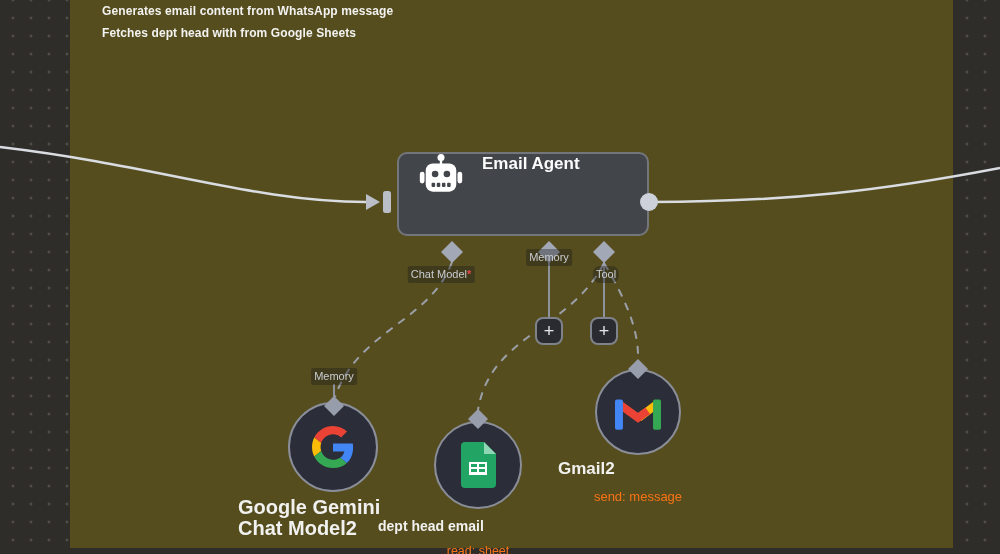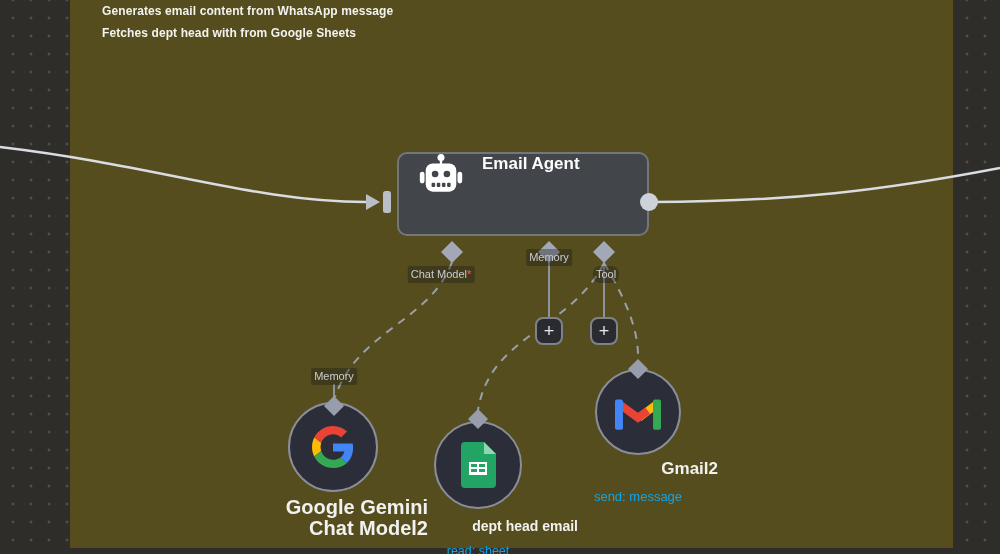--- a/index.html
+++ b/index.html
@@ -38,25 +38,25 @@
     background:#2a2b31;border:2px solid #7e828a;border-radius:8px;
     display:flex;align-items:center;justify-content:center;
     color:#e4e6e9;font-size:18px;font-weight:500;line-height:1;cursor:pointer;
   }
   .circle-node{
     position:absolute;z-index:3;box-sizing:border-box;border-radius:50%;
     background:#2b2d38;border:2px solid #8a8e99;
     display:flex;align-items:center;justify-content:center;cursor:pointer;
   }
   .node-label{
-    position:absolute;z-index:5;text-align:right;color:#f1f1ef;
+    position:absolute;z-index:5;text-align:left;color:#f1f1ef;
     font-weight:700;
   }
   .node-sub{
-    position:absolute;z-index:5;text-align:center;color:#0ea5e9;
+    position:absolute;z-index:5;text-align:center;color:#f97316;
     font-weight:400;font-size:12.5px;
   }
 </style>
 </head>
 <body>
 
 <div class="sticky"></div>
 <div class="sticky-text">
   <div>Generates email content from WhatsApp message</div>
   <div>Fetches dept head with from Google Sheets</div>

